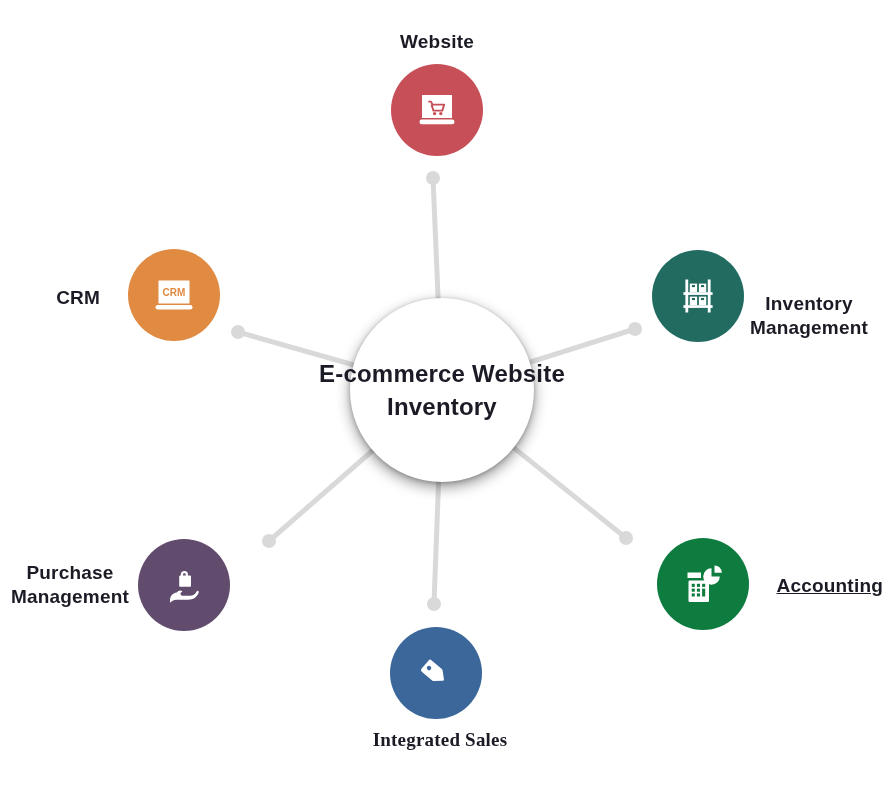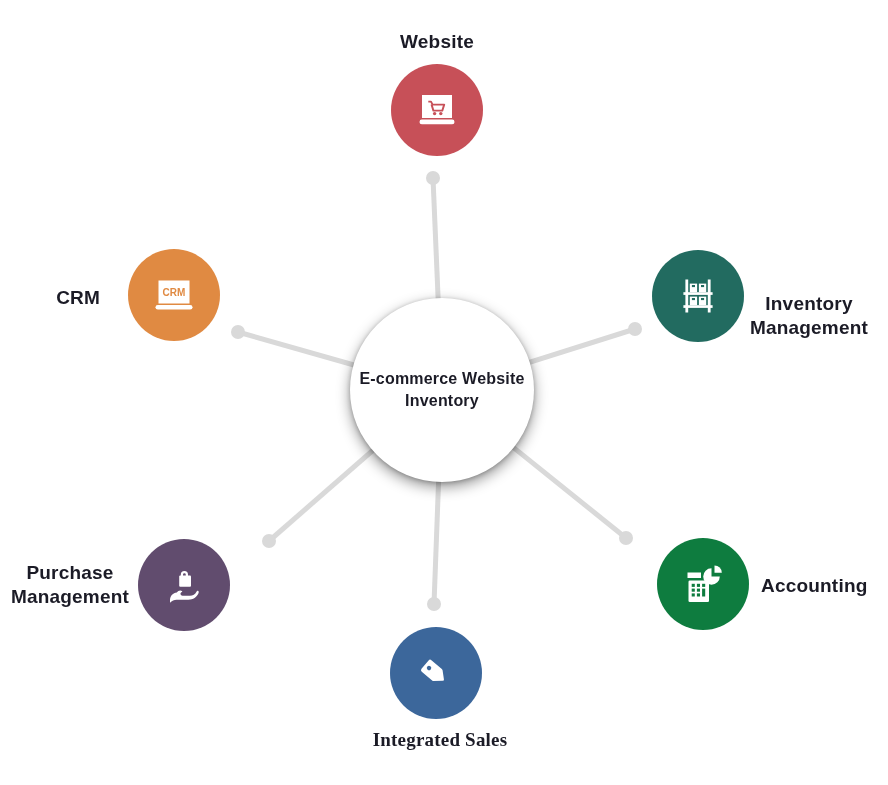--- a/index.html
+++ b/index.html
@@ -25,33 +25,33 @@
   #node-sales{left:390px;top:627px;}
   
   .center-circle{
     position:absolute;left:350px;top:298px;width:184px;height:184px;border-radius:50%;
     background:var(--center_bg,#fff);
     box-shadow:0 5px 14px rgba(0,0,0,.42),0 1px 4px rgba(0,0,0,.22);
     display:flex;flex-direction:column;align-items:center;justify-content:center;
     z-index:3;text-align:center;
   }
   .center-circle .line{
-    font-size:16px;font-weight:700;color:var(--text,#1b1b26);
+    font-size:24px;font-weight:700;color:var(--text,#1b1b26);
     line-height:1.38;white-space:nowrap;letter-spacing:.2px;
   }
   
   .node-label{
     position:absolute;z-index:2;font-weight:700;font-size:19px;line-height:1.25;
     color:var(--text,#1b1b26);letter-spacing:.2px;
   }
   #label-website{left:337px;top:30px;width:200px;text-align:center;}
   #label-crm{left:0;top:286px;width:100px;text-align:right;}
   #label-inventory{left:742px;top:272px;width:134px;text-align:center;margin-top:20px;}
   #label-purchase{left:4px;top:561px;width:132px;text-align:center;}
-  #label-accounting{left:761px;top:574px;width:122px;text-align:left;}
+  #label-accounting{left:761px;top:574px;width:122px;text-align:right;text-decoration:underline;}
   #label-sales{left:340px;top:728px;width:200px;text-align:center;font-family:Liberation Serif, serif;}
 </style>
 </head>
 <body>
 
 <div class="stage">
 
   <svg class="connectors" width="888" height="785" viewBox="0 0 888 785">
     <line class="link" x1="442" y1="390" x2="433" y2="178"></line>
     <line class="link" x1="442" y1="390" x2="238" y2="332"></line>

